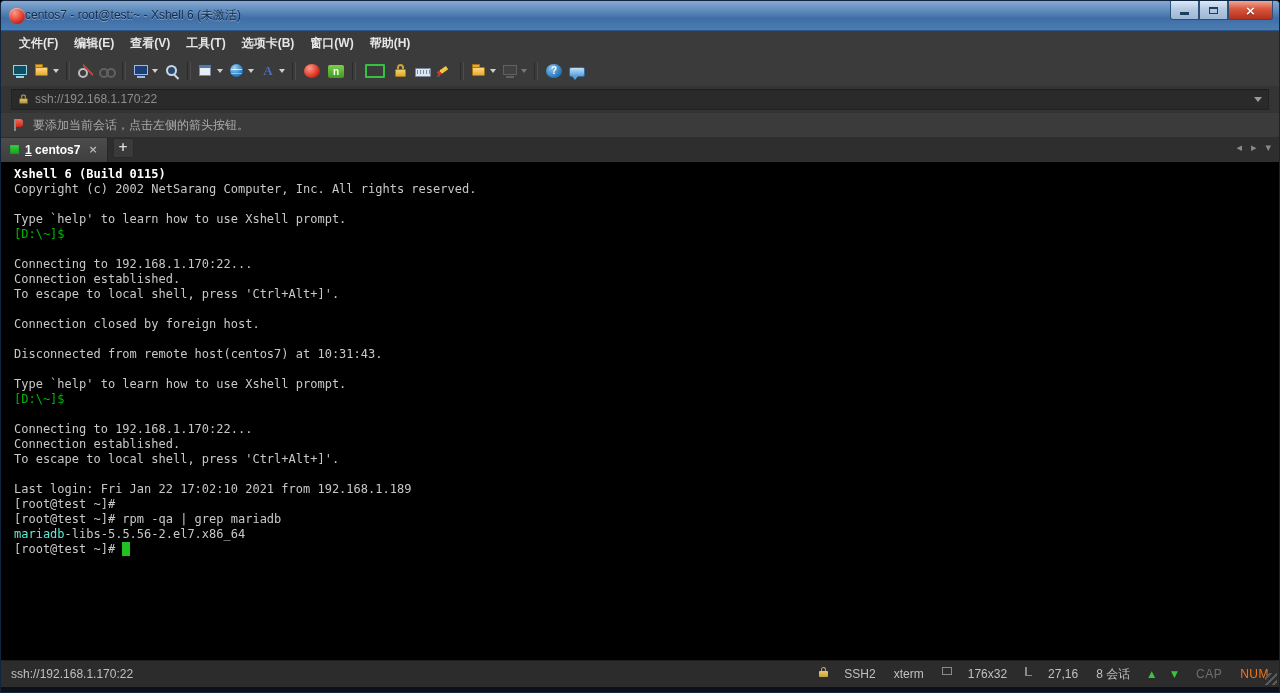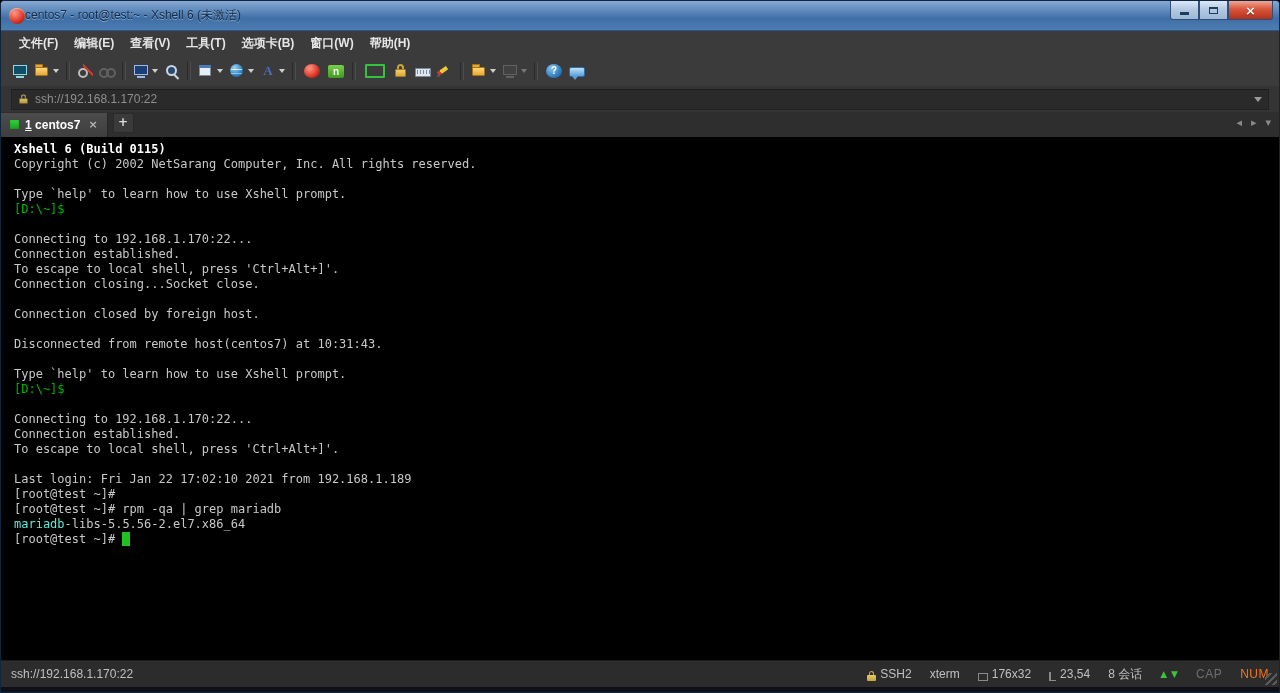--- a/index.html
+++ b/index.html
@@ -131,21 +131,21 @@
   .t-line{font:12px/15px "DejaVu Sans Mono",monospace;color:#c8c8c8;white-space:pre;min-height:15px;}
   .c-bold{color:#fff;font-weight:bold;}
   .c-green{color:#00b400;}
   .c-red{color:#5eead4;}
   .c-cursor{background:#21c121;color:#21c121;}
 
   
   .statusbar{height:26px;flex:0 0 26px;background:#2c2c2c;border-top:1px solid #1f1f1f;
     display:flex;align-items:center;padding:0 10px;font-size:12px;color:#c0c0c0;position:relative;}
   .sb-left{flex:1;}
-  .sb-item{display:flex;align-items:flex-end;gap:4px;margin-left:18px;white-space:nowrap;}
+  .sb-item{display:flex;align-items:flex-start;gap:16px;margin-left:18px;white-space:nowrap;}
   .i-lock-xs{width:9px;height:10px;position:relative;display:inline-block;}
   .i-lock-xs::before{content:"";position:absolute;left:2px;top:0;width:5px;height:5px;box-sizing:border-box;
     border:1px solid #c9a23a;border-bottom:none;border-radius:3px 3px 0 0;}
   .i-lock-xs::after{content:"";position:absolute;left:0;top:4px;width:9px;height:6px;
     background:linear-gradient(#e8c964,#c9a23a);border-radius:1px;}
   .mini-size{width:10px;height:8px;border:1px solid #8a8a8a;box-sizing:border-box;display:inline-block;}
   .mini-pos{width:7px;height:9px;border-left:2px solid #8a8a8a;border-bottom:1px solid #8a8a8a;
     box-sizing:border-box;display:inline-block;}
   .arr{font:9px/9px "DejaVu Sans",sans-serif;color:#3cc23c;}
   .kbd-ind{color:#f97316;letter-spacing:.5px;}
@@ -260,20 +260,24 @@
   </div>
 
   <div class="addr-row">
     <div class="addr-field">
       <span class="i-lock-s"></span>
       <span class="addr-text">ssh://192.168.1.170:22</span>
       <span class="addr-caret"></span>
     </div>
   </div>
 
+  <div class="infobar">
+    <span class="i-flag"></span>
+    <span class="info-text">要添加当前会话，点击左侧的箭头按钮。</span>
+  </div>
 
   <div class="tabbar">
     <div class="tab">
       <span class="tab-ind"></span>
       <span class="tab-label"><span class="tab-num">1</span> <span>centos7</span></span>
       <span class="tab-close">×</span>
     </div>
     <div class="newtab">+</div>
     <div class="tab-right">
       <span>◂</span>
@@ -285,21 +289,20 @@
   <div class="terminal">
       <div class="t-line"><span class="c-bold">Xshell 6 (Build 0115)</span></div>
       <div class="t-line"><span>Copyright (c) 2002 NetSarang Computer, Inc. All rights reserved.</span></div>
       <div class="t-line">&nbsp;</div>
       <div class="t-line"><span>Type `help' to learn how to use Xshell prompt.</span></div>
       <div class="t-line"><span class="c-green">[D:\~]$ </span></div>
       <div class="t-line">&nbsp;</div>
       <div class="t-line"><span>Connecting to 192.168.1.170:22...</span></div>
       <div class="t-line"><span>Connection established.</span></div>
       <div class="t-line"><span>To escape to local shell, press 'Ctrl+Alt+]'.</span></div>
-      <div class="t-line"><span>Connection closing...Socket close.</span></div>
       <div class="t-line">&nbsp;</div>
       <div class="t-line"><span>Connection closed by foreign host.</span></div>
       <div class="t-line">&nbsp;</div>
       <div class="t-line"><span>Disconnected from remote host(centos7) at 10:31:43.</span></div>
       <div class="t-line">&nbsp;</div>
       <div class="t-line"><span>Type `help' to learn how to use Xshell prompt.</span></div>
       <div class="t-line"><span class="c-green">[D:\~]$ </span></div>
       <div class="t-line">&nbsp;</div>
       <div class="t-line"><span>Connecting to 192.168.1.170:22...</span></div>
       <div class="t-line"><span>Connection established.</span></div>
@@ -318,21 +321,21 @@
       <span class="i-lock-xs"></span>
       <span>SSH2</span>
     </span>
     <span class="sb-item">xterm</span>
     <span class="sb-item">
       <span class="mini-size"></span>
       <span>176x32</span>
     </span>
     <span class="sb-item">
       <span class="mini-pos"></span>
-      <span>23,54</span>
+      <span>27,16</span>
     </span>
     <span class="sb-item">8 会话</span>
     <span class="sb-item">
       <span class="arr">▲</span>
       <span class="arr">▼</span>
     </span>
     <span class="sb-item kbd-ind off">CAP</span>
     <span class="sb-item kbd-ind">NUM</span>
     <span class="grip"></span>
   </div>

